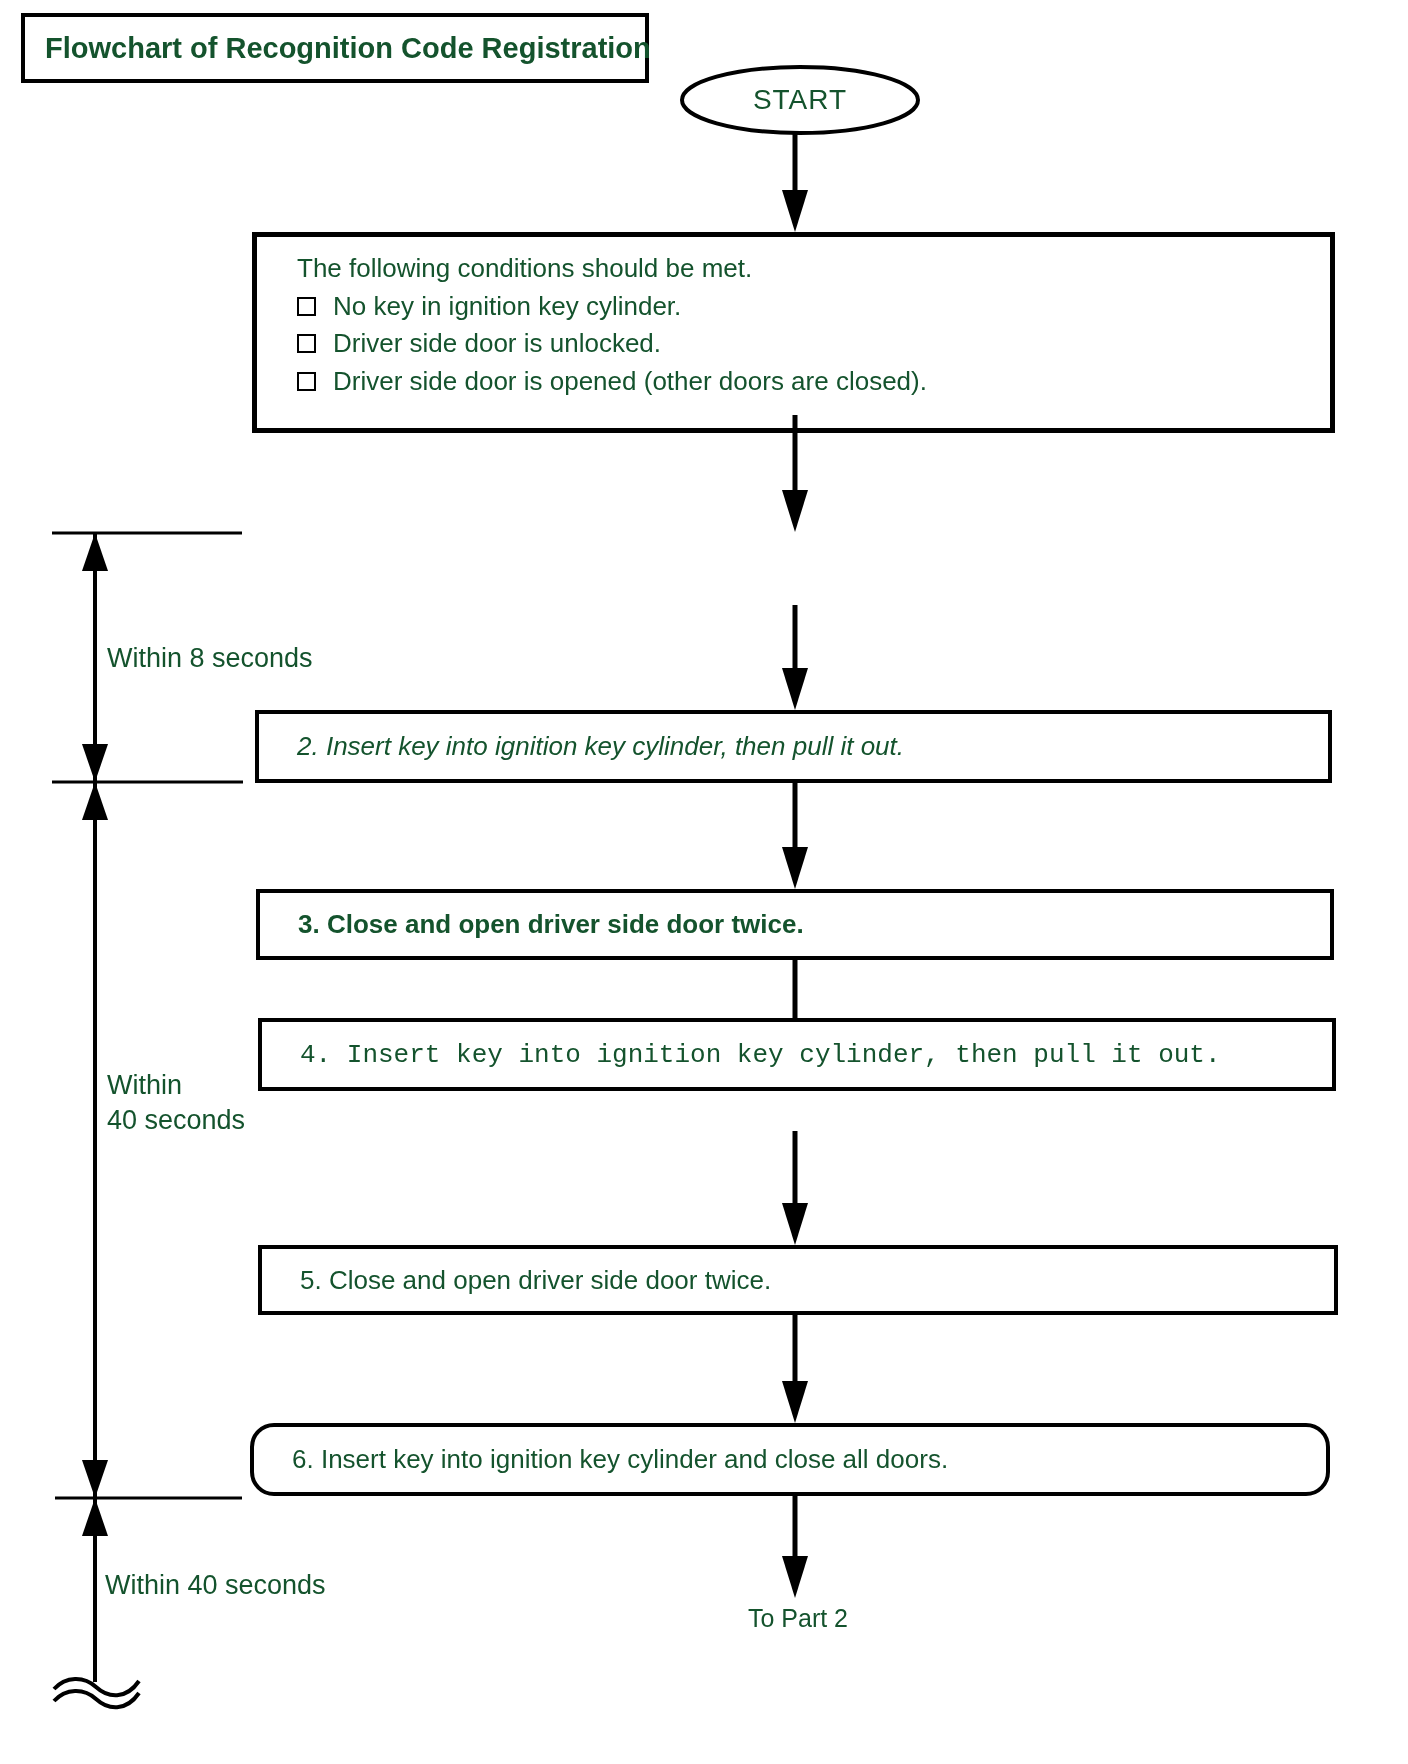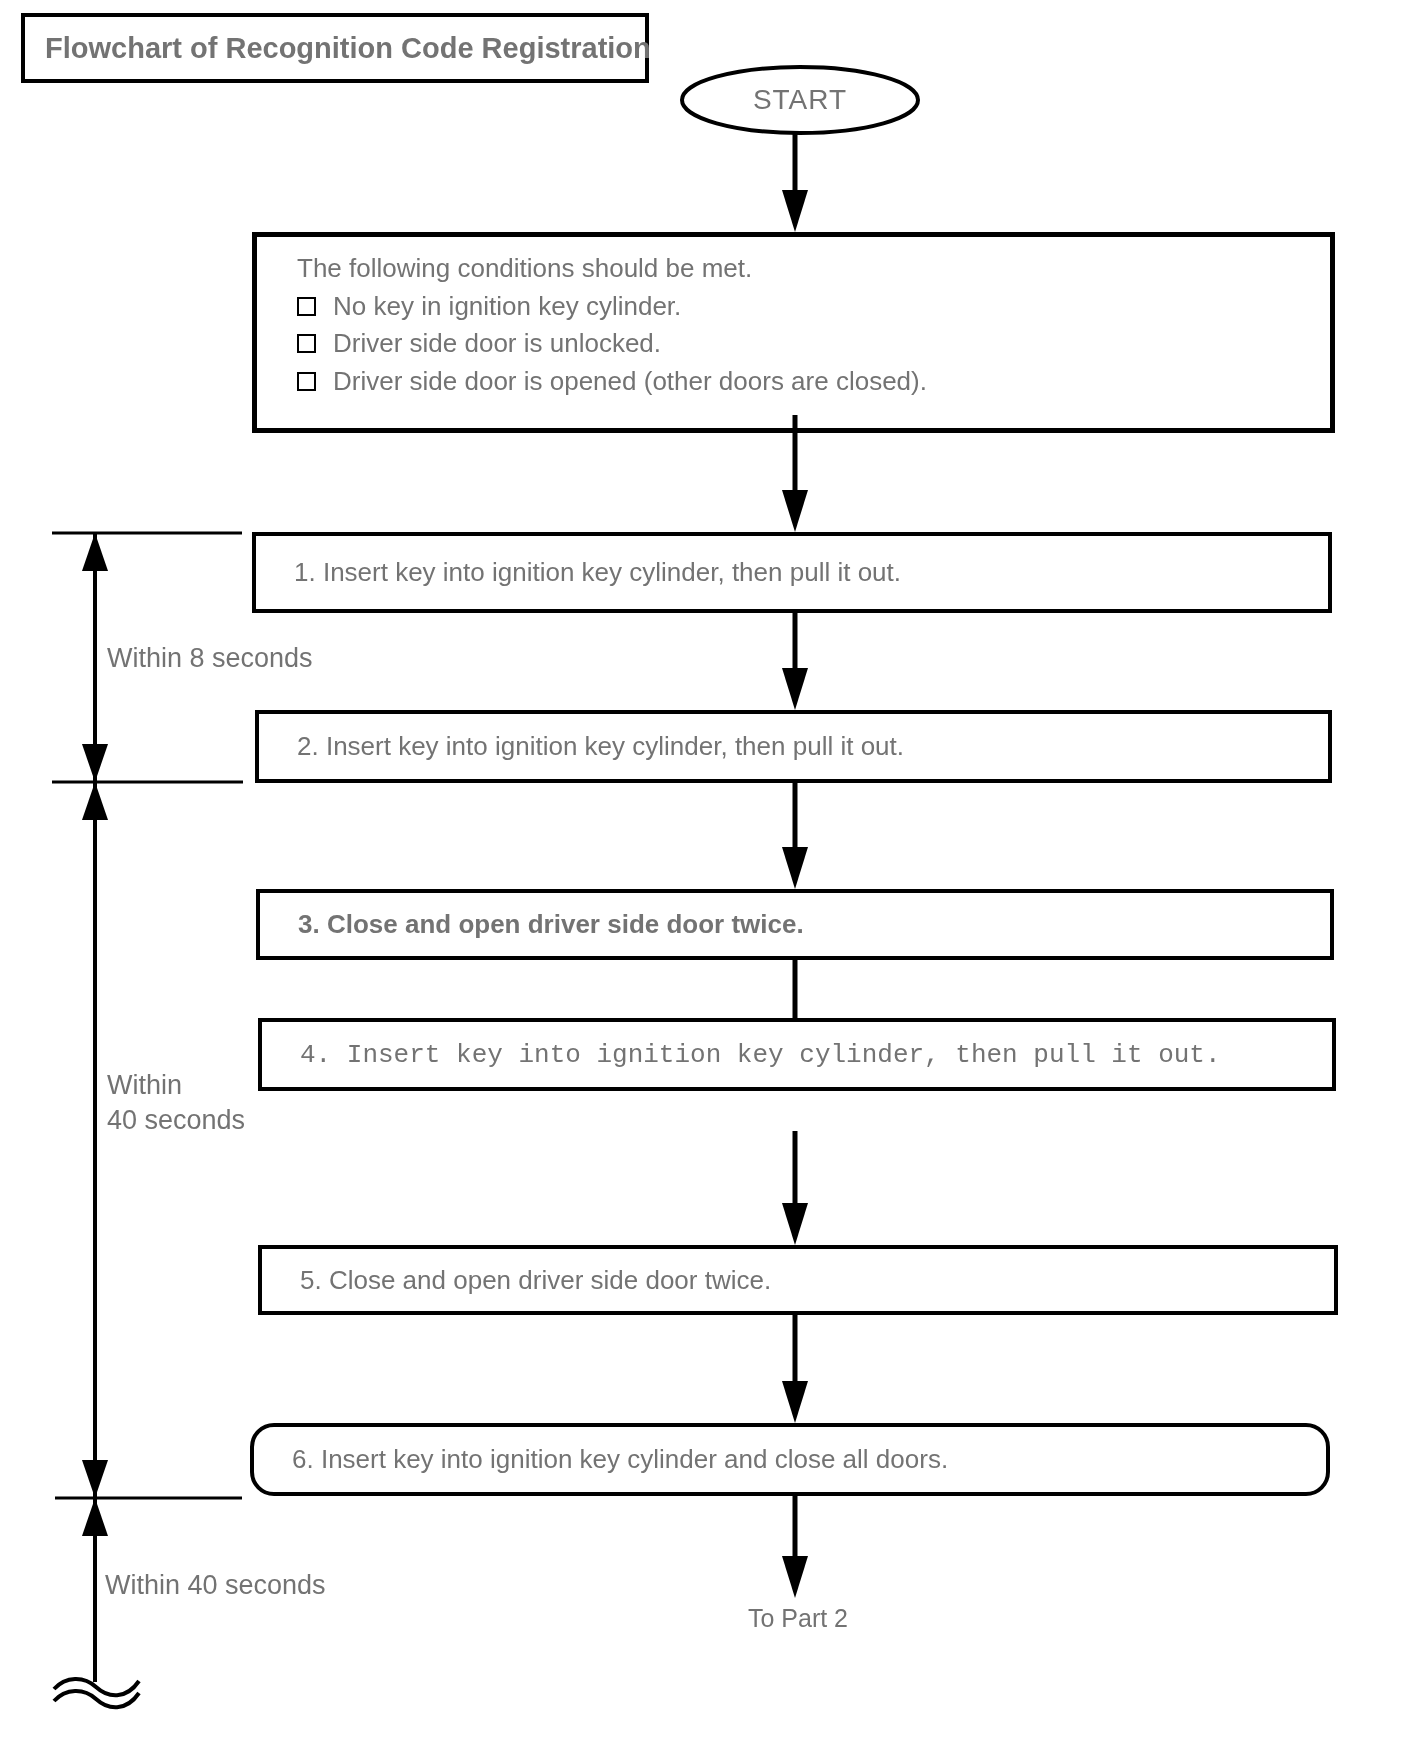--- a/index.html
+++ b/index.html
@@ -2,21 +2,21 @@
 <html><head>
 <meta charset="utf-8">
 <style>
   html, body { margin: 0; padding: 0; background: #ffffff; }
   .canvas {
     position: relative;
     width: 1408px;
     height: 1764px;
     background: #ffffff;
     font-family: "Liberation Sans", sans-serif;
-    color: #737373;
+    color: #14532d;
     overflow: hidden;
   }
   svg.connectors {
     position: absolute;
     left: 0; top: 0;
     width: 1408px; height: 1764px;
   }
   .title-box {
     position: absolute;
     left: 21px; top: 13px;
@@ -62,21 +62,21 @@
     position: absolute;
     border: 4px solid #000;
     display: flex;
     align-items: center;
     padding-left: 38px;
     font-size: 26px;
     white-space: nowrap;
     background: #fff;
   }
   .step1 { left: 252px; top: 532px; width: 1034px; height: 73px; }
-  .step2 { left: 255px; top: 710px; width: 1031px; height: 65px; }
+  .step2 { left: 255px; top: 710px; width: 1031px; height: 65px; font-style: italic; }
   .step3 { left: 256px; top: 889px; width: 1032px; height: 63px; font-weight: bold; }
   .step4 { left: 258px; top: 1018px; width: 1032px; height: 65px; font-family: Liberation Mono, monospace; }
   .step5 { left: 258px; top: 1245px; width: 1034px; height: 62px; }
   .step6 { left: 250px; top: 1423px; width: 1034px; height: 65px; border-radius: 24px; }
   .timing-label {
     position: absolute;
     font-size: 27px;
     white-space: nowrap;
   }
   .t1 { left: 107px; top: 643px; }
@@ -158,23 +158,20 @@
       <span class="checkbox"></span><span>No key in ignition key cylinder.</span>
     </div>
     <div class="cond-item">
       <span class="checkbox"></span><span>Driver side door is unlocked.</span>
     </div>
     <div class="cond-item">
       <span class="checkbox"></span><span>Driver side door is opened (other doors are closed).</span>
     </div>
   </div>
 
-  <div class="step-box step1">
-    <span>1. Insert key into ignition key cylinder, then pull it out.</span>
-  </div>
   <div class="step-box step2">
     <span>2. Insert key into ignition key cylinder, then pull it out.</span>
   </div>
   <div class="step-box step3">
     <span>3. Close and open driver side door twice.</span>
   </div>
   <div class="step-box step4">
     <span>4. Insert key into ignition key cylinder, then pull it out.</span>
   </div>
   <div class="step-box step5">

